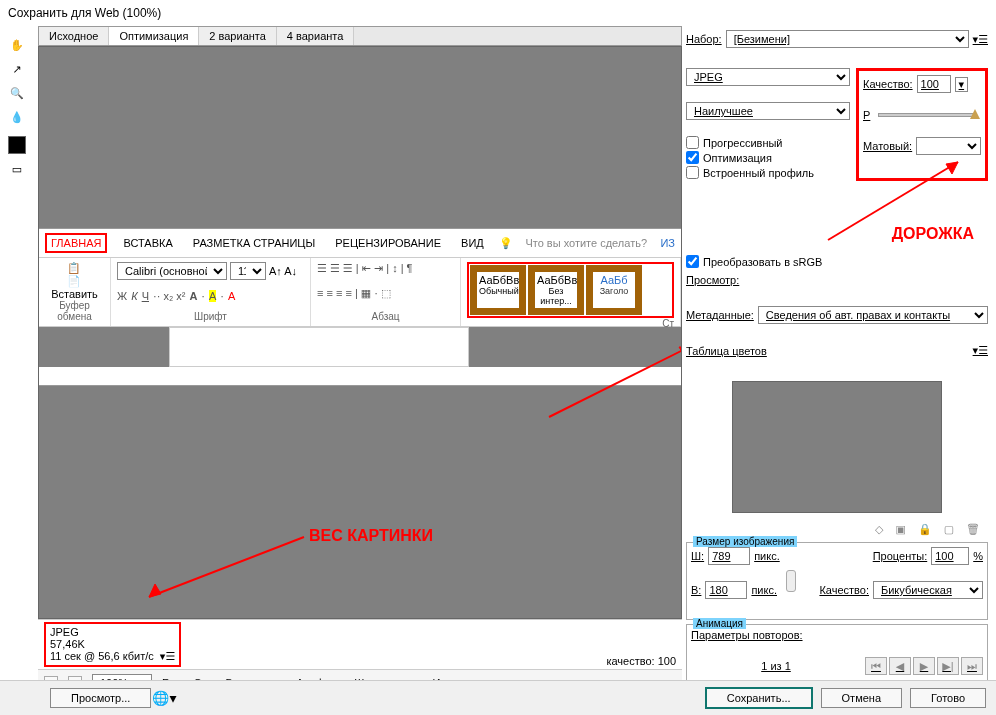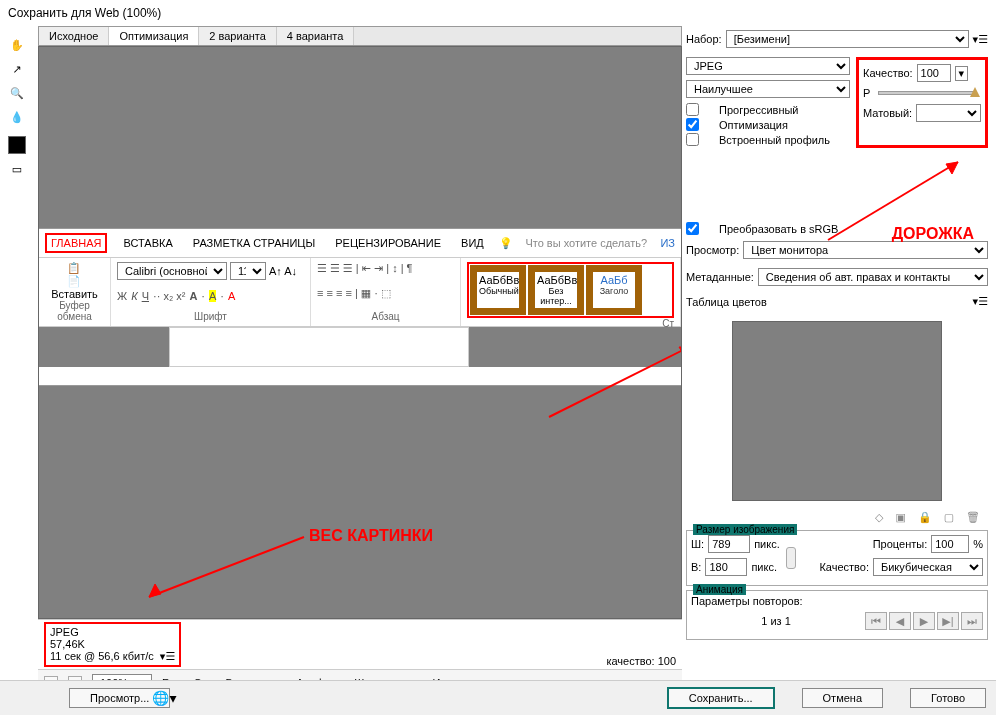--- a/index.html
+++ b/index.html
@@ -22,36 +22,36 @@
 .ribbon-group { border-right: 1px solid #ddd; padding: 4px 6px; display: flex; flex-direction: column; justify-content: space-between; }
 .ribbon-label { font-size: 10px; color: #666; text-align: center; }
 .style-item { width: 56px; text-align: center; padding: 2px; border: 7px solid #a16207; }
 .styles-row { display: flex; gap: 2px; border: 2px solid red; padding: 1px; }
 .doc-area { background: #808080; height: 40px; position: relative; }
 .doc-page { position: absolute; left: 130px; top: 0; width: 300px; height: 40px; background: #fff; border: 1px solid #ccc; }
 .info-row { display: flex; justify-content: space-between; padding: 2px 6px; background: #fff; border-top: 1px solid #ccc; font-size: 10px; }
 .info-box { border: 2px solid red; padding: 2px 4px; }
 .status-row { display: flex; align-items: center; gap: 10px; padding: 4px 6px; background: #f5f5f5; border-top: 1px solid #ccc; font-size: 10px; }
 .right-col { width: 310px; padding: 4px 8px 0 0; display: flex; flex-direction: column; gap: 4px; overflow: hidden; }
-.row { display: flex; align-items: center; gap: 4px; margin-bottom: 5px; }
+.row { display: flex; align-items: center; gap: 4px; margin-bottom: 16px; text-decoration: underline; }
 .lbl { white-space: nowrap; }
 select, input[type=text] { border: 1px solid #888; background: #fff; padding: 1px 3px; font-size: 11px; height: 18px; }
 .sel-wide { flex: 1; }
-.cb-row { display: flex; align-items: center; gap: 20px; margin-bottom: 2px; font-size: 11px; }
+.cb-row { display: flex; align-items: center; gap: 4px; margin-bottom: 2px; font-size: 11px; }
 .quality-block { border: 3px solid red; padding: 4px; position: relative; }
 .red-annot { position: absolute; color: red; font-size: 16px; font-weight: bold; }
 .red-arrow { position: absolute; stroke: red; fill: red; pointer-events: none; }
 .panel-box { border: 1px solid #aaa; padding: 4px; position: relative; }
-.panel-title { position: absolute; top: -7px; left: 6px; background: #0f766e; padding: 0 3px; font-size: 10px; }
+.panel-title { position: absolute; top: -7px; left: 6px; background: #7dd3fc; padding: 0 3px; font-size: 10px; }
 .color-table { width: 210px; height: 180px; background: #808080; border: 1px solid #666; margin: 4px auto; }
 .ct-icons { display: flex; justify-content: flex-end; gap: 12px; padding: 2px 8px; color: #888; }
 .slider-track { flex: 1; height: 4px; background: #ccc; border: 1px solid #999; position: relative; margin: 0 4px; }
 .slider-thumb { position: absolute; right: -4px; top: -5px; width: 0; height: 0; border-left: 5px solid transparent; border-right: 5px solid transparent; border-bottom: 10px solid #c9a050; }
 .bottom-bar { position: absolute; bottom: 0; left: 0; right: 0; padding: 6px 10px; background: #f0f0f0; border-top: 1px solid #ccc; display: flex; justify-content: flex-end; gap: 8px; align-items: center; }
-.btn { border: 1px solid #888; background: #f8f8f8; padding: 3px 20px; font-size: 11px; margin-left: 19px; }
+.btn { border: 1px solid #888; background: #f8f8f8; padding: 3px 20px; font-size: 11px; }
 .btn.primary { border: 2px solid #0f766e; }
 .nav-btns { display: flex; gap: 2px; }
 .nav-btn { width: 22px; height: 18px; border: 1px solid #aaa; background: #eee; display: flex; align-items: center; justify-content: center; color: #888; }
 .mini-icon { width: 14px; height: 14px; border: 1px solid #aaa; background: #fafafa; }
 .link-icon { width: 10px; height: 22px; border: 1px solid #aaa; border-radius: 3px; background: #eee; }
 </style>
 </head>
 <body>
 
 <div class="title-bar">Сохранить для Web (100%)</div>
@@ -217,21 +217,20 @@
       <polygon points="140,12 128,14 134,24" fill="red"></polygon>
     </svg>
     <div class="red-annot" style="right:22px;top:225px">ДОРОЖКА</div>
 
     <div class="cb-row" style="margin-top:70px">
         <input type="checkbox" checked="" style="">
         <span>Преобразовать в sRGB</span>
       </div>
     <div class="row">
       <span class="lbl">Просмотр:</span>
-      <select class="sel-wide"><option>Цвет монитора</option></select>
     </div>
     <div class="row">
       <span class="lbl">Метаданные:</span>
       <select class="sel-wide"><option>Сведения об авт. правах и контакты</option></select>
     </div>
 
     <div class="row">
       <span class="lbl">Таблица цветов</span>
       <span style="margin-left:auto">▾☰</span>
     </div>

